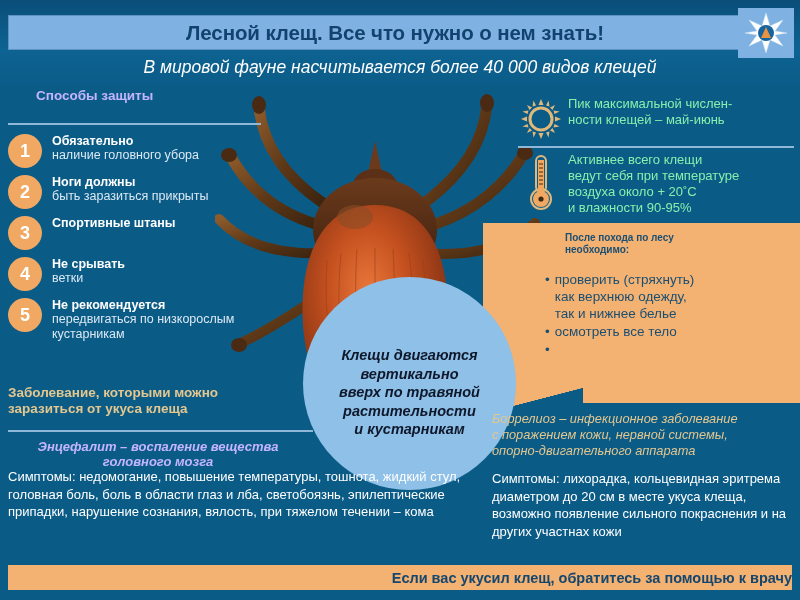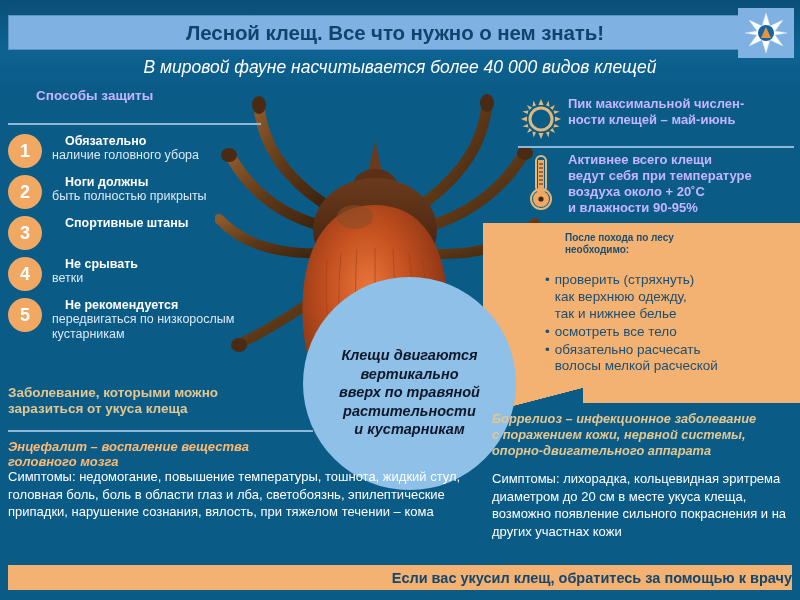--- a/index.html
+++ b/index.html
@@ -117,21 +117,20 @@
     display: flex; align-items: center; justify-content: center;
     margin-right: 10px;
     margin-top: 1px;
   }
   .tip-body { padding-top: 1px; }
   .tip-title {
     font-size: 12.5px;
     font-weight: bold;
     color: #ffffff;
     line-height: 1.12;
-    margin-left: 13px;
   }
   .tip-sub {
     font-size: 12.5px;
     color: #dbe9f4;
     line-height: 1.2;
   }
 
   
   .info-block {
     position: absolute;
@@ -149,22 +148,22 @@
   }
   .info-icon {
     flex: 0 0 auto;
     width: 46px;
     display: flex;
     justify-content: center;
     padding-top: 2px;
   }
   .info-text {
     font-size: 13px;
-    font-weight: bold;
-    color: #c4b5fd;
+    font-weight: normal;
+    color: #86efac;
     line-height: 1.22;
     padding-left: 4px;
   }
 
   
   .orange-panel {
     position: absolute;
     left: 483px; top: 223px;
     width: 317px; height: 180px;
     background: #f3b172;
@@ -228,39 +227,40 @@
     padding-bottom: 13px;
   }
   .dis-rule {
     height: 2px; background: #8fb8d8; width: 305px;
     margin-bottom: 7px;
   }
   .dis-sub {
     font-size: 13px;
     font-weight: bold;
     font-style: italic;
-    color: #fdba74;
+    color: #c4b5fd;
     line-height: 1.2;
+    text-align: center;
   }
   .dis-body {
     position: absolute;
     left: 8px; top: 468px;
     width: 470px;
     font-size: 13px;
     color: #ffffff;
     line-height: 1.35;
   }
 
   
   .borr-head {
     position: absolute;
     left: 492px; top: 411px;
     width: 308px;
     font-size: 12.8px;
-    font-weight: bold;
+    font-weight: normal;
     font-style: italic;
     color: #e3c78f;
     line-height: 1.25;
   }
   .borr-body {
     position: absolute;
     left: 492px; top: 470px;
     width: 306px;
     font-size: 13px;
     color: #ffffff;
@@ -374,21 +374,21 @@
       <div class="tip-body">
         <div class="tip-title">Обязательно</div>
         <div class="tip-sub">наличие головного убора</div>
       </div>
     </div>
 
     <div class="tip-row">
       <div class="tip-num">2</div>
       <div class="tip-body">
         <div class="tip-title">Ноги должны</div>
-        <div class="tip-sub">быть полностью прикрыты</div>
+        <div class="tip-sub">быть заразиться прикрыты</div>
       </div>
     </div>
 
     <div class="tip-row">
       <div class="tip-num">3</div>
       <div class="tip-body">
         <div class="tip-title">Спортивные штаны</div>
       </div>
     </div>
 
@@ -471,21 +471,20 @@
     <div class="op-item">
       <span class="op-bullet">•</span>
       <span>проверить (стряхнуть)<br>как верхнюю одежду,<br>так и нижнее белье</span>
     </div>
     <div class="op-item">
       <span class="op-bullet">•</span>
       <span>осмотреть все тело</span>
     </div>
     <div class="op-item">
       <span class="op-bullet">•</span>
-      <span>обязательно расчесать<br>волосы мелкой расческой</span>
     </div>
   </div>
 
   <div class="circle">
     <div class="circle-text">Клещи двигаются<br>вертикально<br>вверх по травяной<br>растительности<br>и кустарникам</div>
   </div>
 
   <div class="dis-left">
     <div class="dis-head">Заболевание, которыми можно<br>заразиться от укуса клеща</div>
     <div class="dis-rule"></div>

